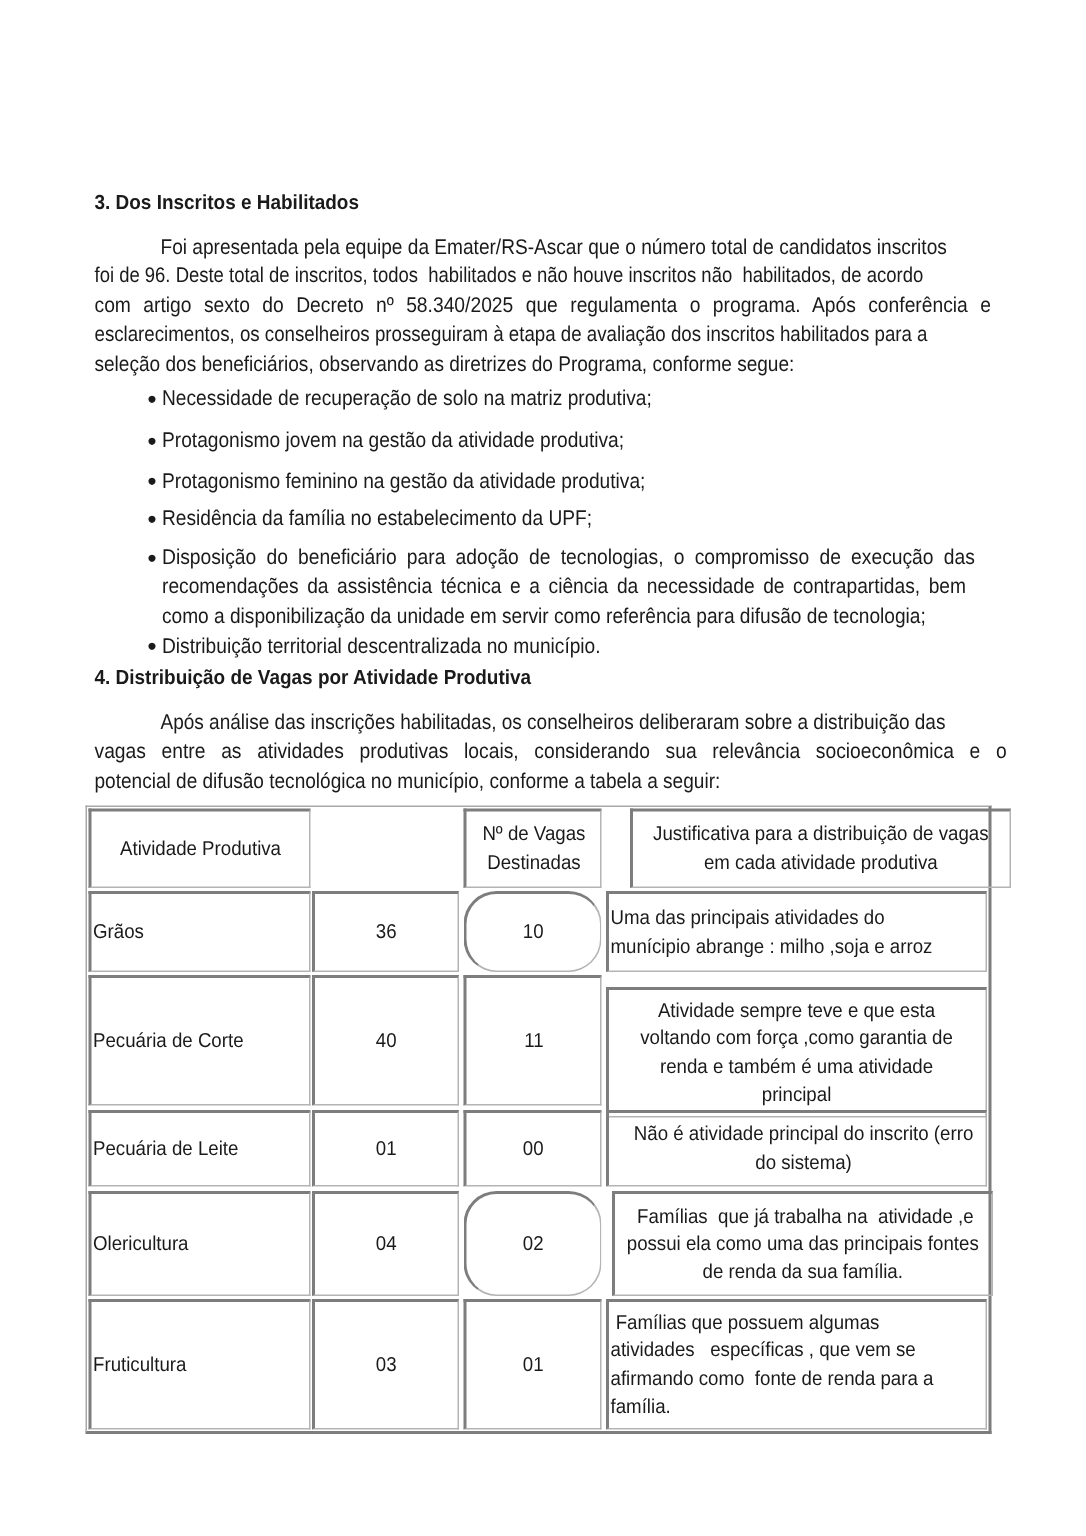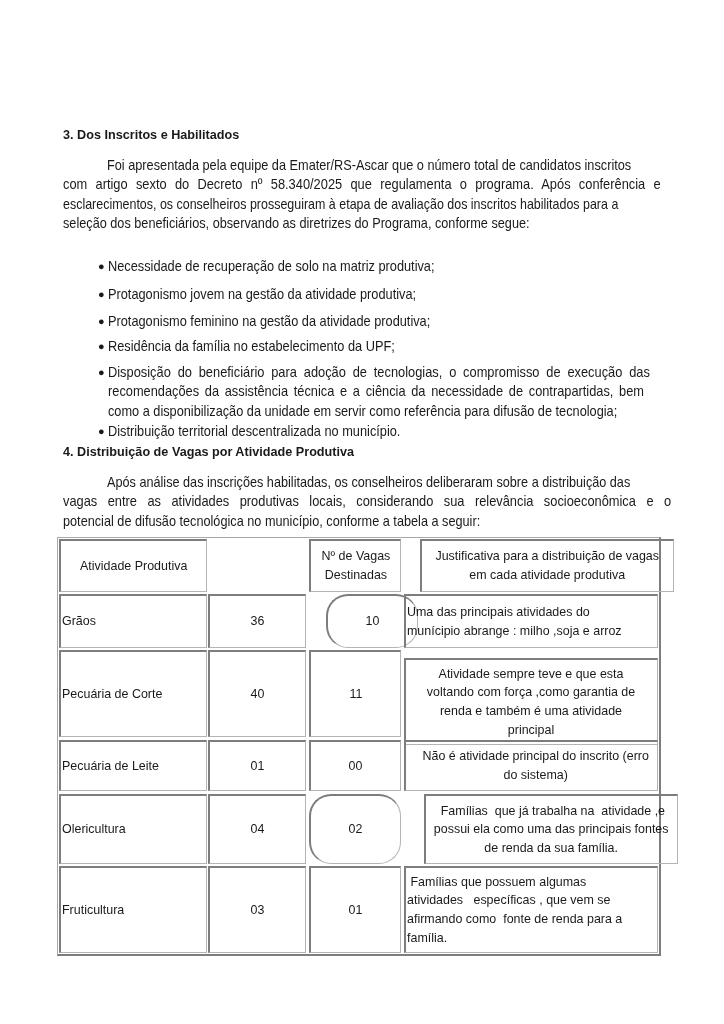--- a/index.html
+++ b/index.html
@@ -33,20 +33,21 @@
 </style>
 </head>
 <body>
 
 <div class="page">
 
   <div class="h" style="top:94px;">3. Dos Inscritos e Habilitados</div>
 
   <div class="para" style="top:123px;">
     <span class="line" style="padding-left:44px;"><span class="sx" style="transform:scaleX(0.897);">Foi apresentada pela equipe da Emater/RS-Ascar que o número total de candidatos inscritos</span></span>
+    <span class="line"><span class="sx" style="transform:scaleX(0.868); white-space:pre;">foi de 96. Deste total de inscritos, todos  habilitados e não houve inscritos não  habilitados, de acordo</span></span>
     <span class="line"><span class="sx" style="transform:scaleX(0.905); word-spacing:5.2px;">com artigo sexto do Decreto nº 58.340/2025 que regulamenta o programa. Após conferência e</span></span>
     <span class="line"><span class="sx" style="transform:scaleX(0.878);">esclarecimentos, os conselheiros prosseguiram à etapa de avaliação dos inscritos habilitados para a</span></span>
     <span class="line"><span class="sx" style="transform:scaleX(0.895);">seleção dos beneficiários, observando as diretrizes do Programa, conforme segue:</span></span>
   </div>
 
   <div id="bullets">
       <div class="bul" style="top: 224px;">
         <span class="dot">●</span>
         <span class="txt">
           <span class="l"><span class="sx" style="transform: scaleX(0.9);">Necessidade de recuperação de solo na matriz produtiva;</span></span>
@@ -115,21 +116,21 @@
       <div class="cell left" style="left: 1px; width: 148px; top: 56px; height: 54px;">
         <div class="ct">
           <span style="white-space: pre;">Grãos</span>
         </div>
       </div>
       <div class="cell center" style="left: 150px; width: 98px; top: 56px; height: 54px; text-align: center;">
         <div class="ct">
           <span style="white-space: pre;">36</span>
         </div>
       </div>
-      <div class="cell center" style="left: 268px; width: 92px; top: 56px; height: 54px; border-radius: 22px;">
+      <div class="cell center" style="left: 251px; width: 92px; top: 56px; height: 54px; border-radius: 22px;">
         <div class="ct">
           <span style="white-space: pre;">10</span>
         </div>
       </div>
       <div class="cell left" style="left: 346px; width: 254px; top: 56px; height: 54px;">
         <div class="ct">
           <span style="white-space: pre;">Uma das principais atividades do</span>
           <span style="white-space: pre;">munícipio abrange : milho ,soja e arroz</span>
         </div>
       </div>
@@ -185,21 +186,21 @@
       <div class="cell center" style="left: 150px; width: 98px; top: 256px; height: 70px;">
         <div class="ct">
           <span style="white-space: pre;">04</span>
         </div>
       </div>
       <div class="cell center" style="left: 251px; width: 92px; top: 256px; height: 70px; border-radius: 22px;">
         <div class="ct">
           <span style="white-space: pre;">02</span>
         </div>
       </div>
-      <div class="cell center" style="left: 366px; width: 254px; top: 256px; height: 70px;">
+      <div class="cell center" style="left: 350px; width: 254px; top: 256px; height: 70px;">
         <div class="ct">
           <span style="white-space: pre;"> Famílias  que já trabalha na  atividade ,e</span>
           <span style="white-space: pre;">possui ela como uma das principais fontes</span>
           <span style="white-space: pre;">de renda da sua família.</span>
         </div>
       </div>
       <div class="cell left" style="left: 1px; width: 148px; top: 328px; height: 87px;">
         <div class="ct">
           <span style="white-space: pre;">Fruticultura</span>
         </div>

